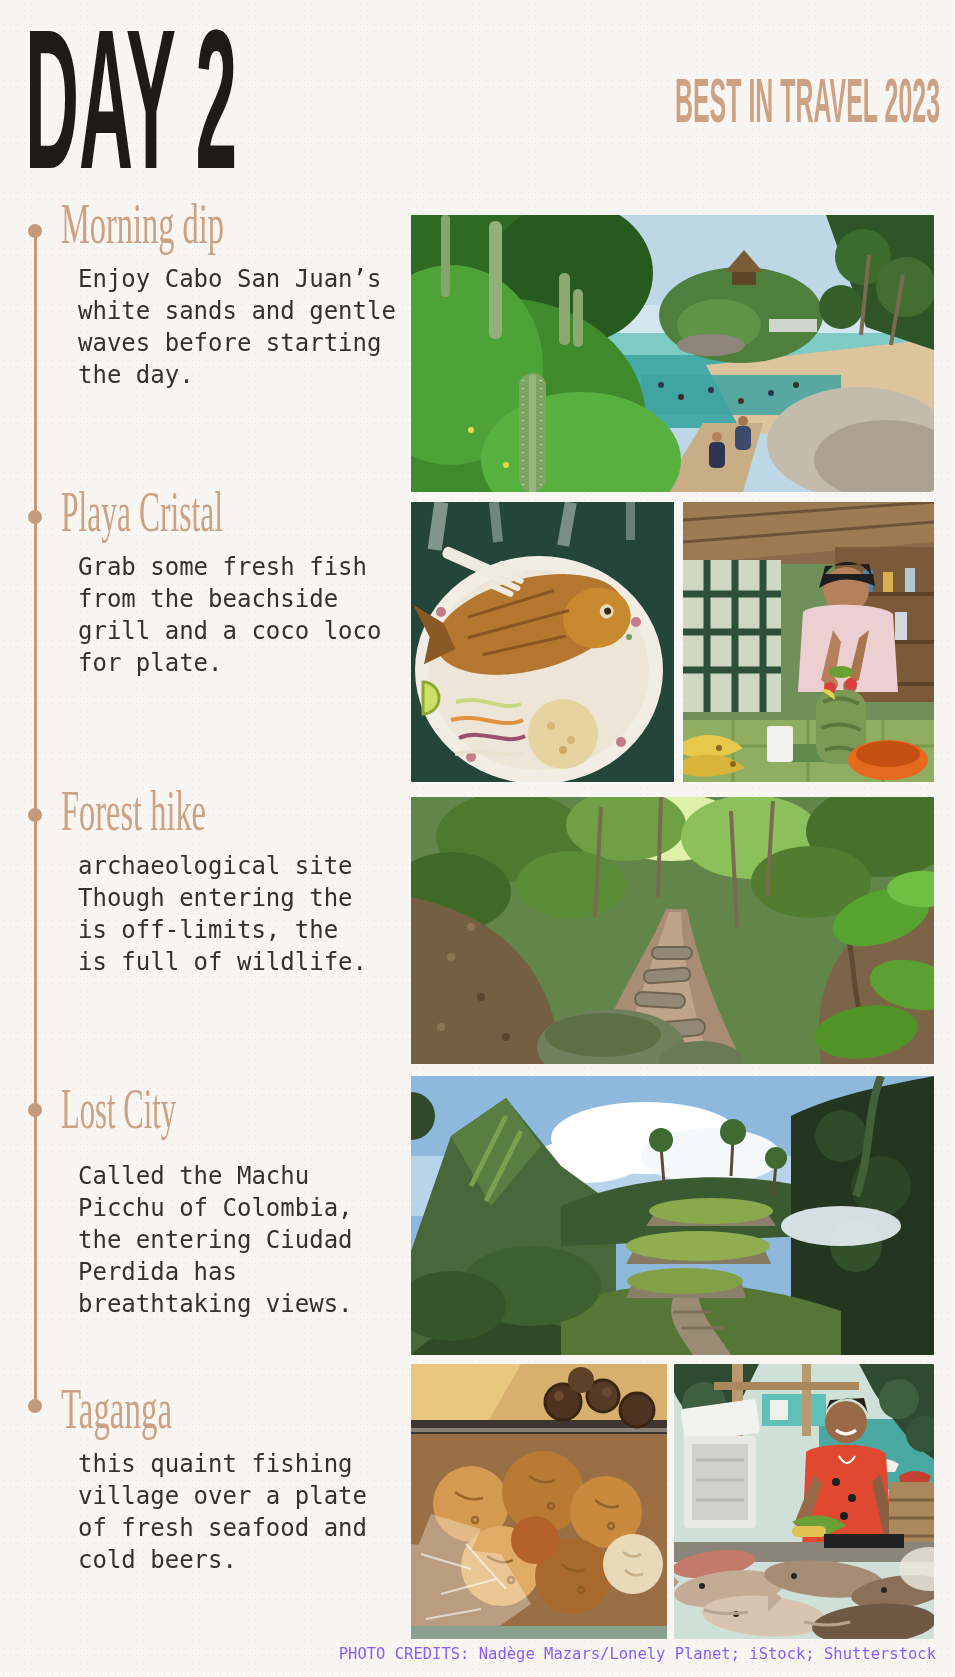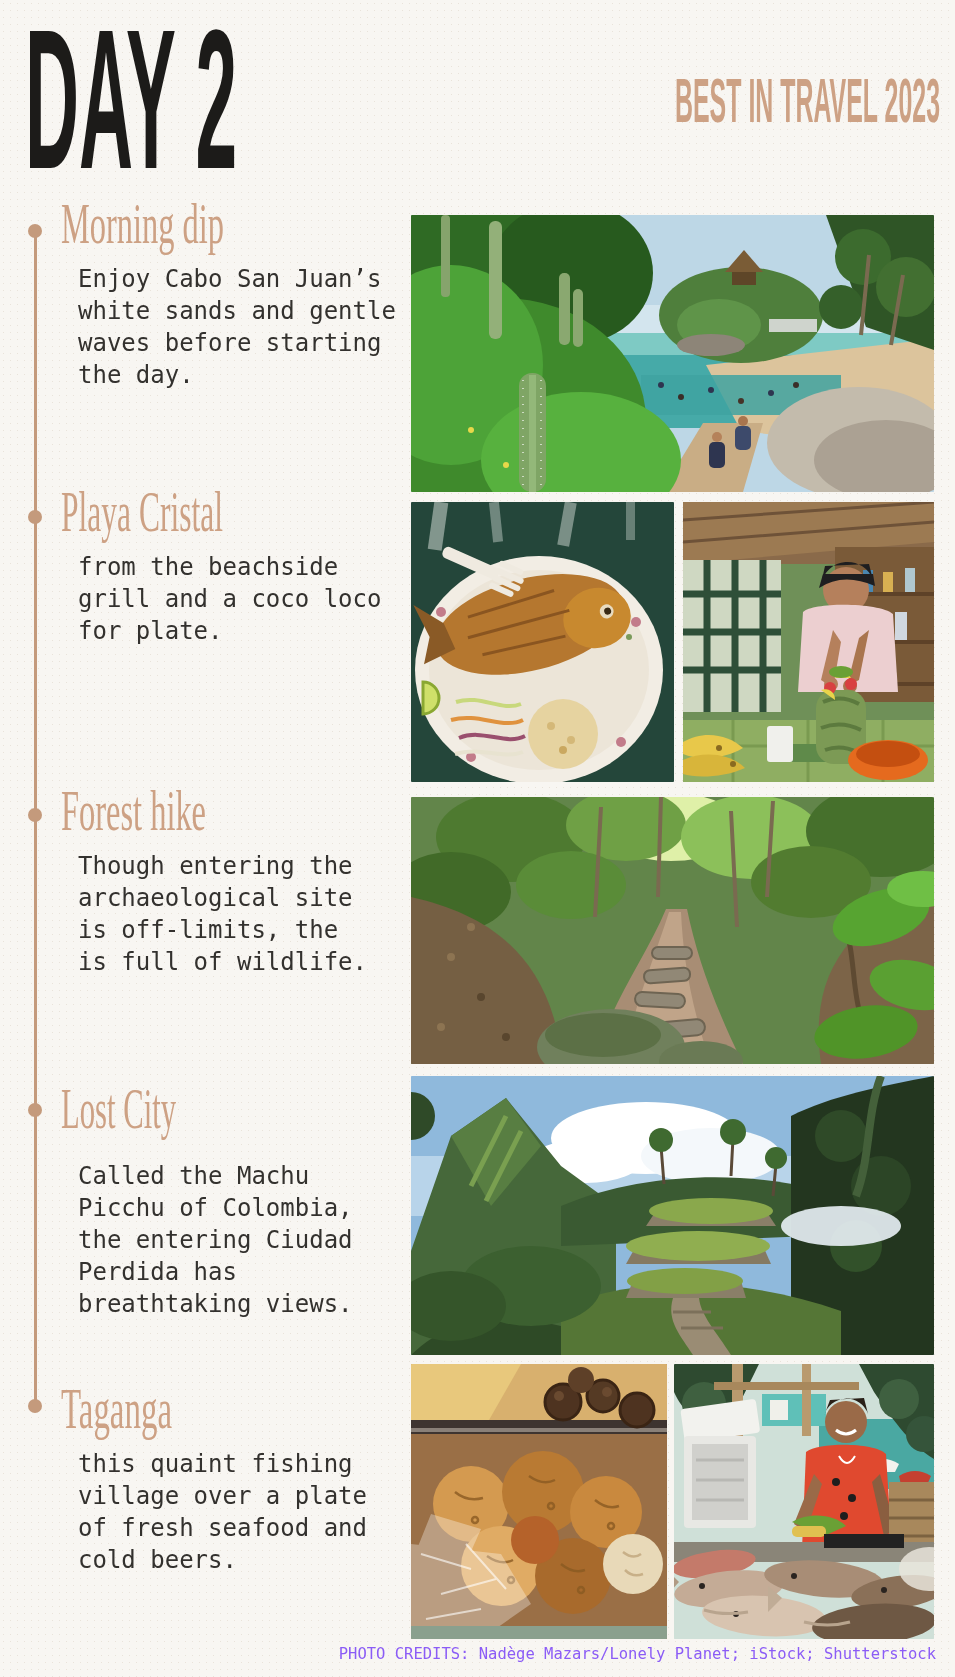--- a/index.html
+++ b/index.html
@@ -104,20 +104,21 @@
     <rect x="118" y="160" width="7" height="117" fill="#93b879"></rect>
     <line x1="112" y1="165" x2="112" y2="275" stroke="#fff" stroke-width="1.5" stroke-dasharray="1 7" opacity="0.8"></line>
     <line x1="130" y1="165" x2="130" y2="275" stroke="#fff" stroke-width="1.5" stroke-dasharray="1 7" opacity="0.8"></line>
   </svg>
 </div>
 
 <svg class="abs heading-svg" style="top:493px" width="170" height="52">
   <text x="0" y="38" font-size="57" fill="#cda184" font-family="Liberation Serif, serif" textLength="162" lengthAdjust="spacingAndGlyphs">Playa Cristal</text>
 </svg>
 <div class="abs body-block" style="top:551px">
+  <div>Grab some fresh fish</div>
   <div>from the beachside</div>
   <div>grill and a coco loco</div>
   <div>for plate.</div>
 </div>
 
 <div class="photo" style="left:411px;top:502px;width:263px;height:280px">
   <svg viewBox="0 0 263 280" preserveAspectRatio="none">
     <rect width="263" height="280" fill="#24463a"></rect>
     <rect x="20" y="0" width="14" height="48" fill="#cfd8d2" opacity="0.55" transform="rotate(8 27 24)"></rect>
     <rect x="80" y="0" width="10" height="40" fill="#cfd8d2" opacity="0.45" transform="rotate(-6 85 20)"></rect>
@@ -205,22 +206,22 @@
     <path d="M0,258 C22,248 48,252 62,266 C40,276 12,276 0,272 Z" fill="#d8b53a"></path>
     <circle cx="36" cy="246" r="3" fill="#8a6a20"></circle>
       <circle cx="50" cy="262" r="3" fill="#8a6a20"></circle>
   </svg>
 </div>
 
 <svg class="abs heading-svg" style="top:792px" width="170" height="52">
   <text x="0" y="38" font-size="57" fill="#cda184" font-family="Liberation Serif, serif" textLength="145" lengthAdjust="spacingAndGlyphs">Forest hike</text>
 </svg>
 <div class="abs body-block" style="top:850px">
+  <div>archaeological site</div>
   <div>Though entering the</div>
-  <div>archaeological site</div>
   <div>is off-limits, the</div>
   <div>is full of wildlife.</div>
 </div>
 
 <div class="photo" style="left:411px;top:797px;width:523px;height:267px">
   <svg viewBox="0 0 523 267" preserveAspectRatio="none">
     <rect width="523" height="267" fill="#62854a"></rect>
     <ellipse cx="260" cy="30" rx="70" ry="34" fill="#dff0a8"></ellipse>
     <ellipse cx="100" cy="40" rx="75" ry="45" fill="#4e7a30"></ellipse>
     <ellipse cx="215" cy="28" rx="60" ry="36" fill="#6fa045"></ellipse>

